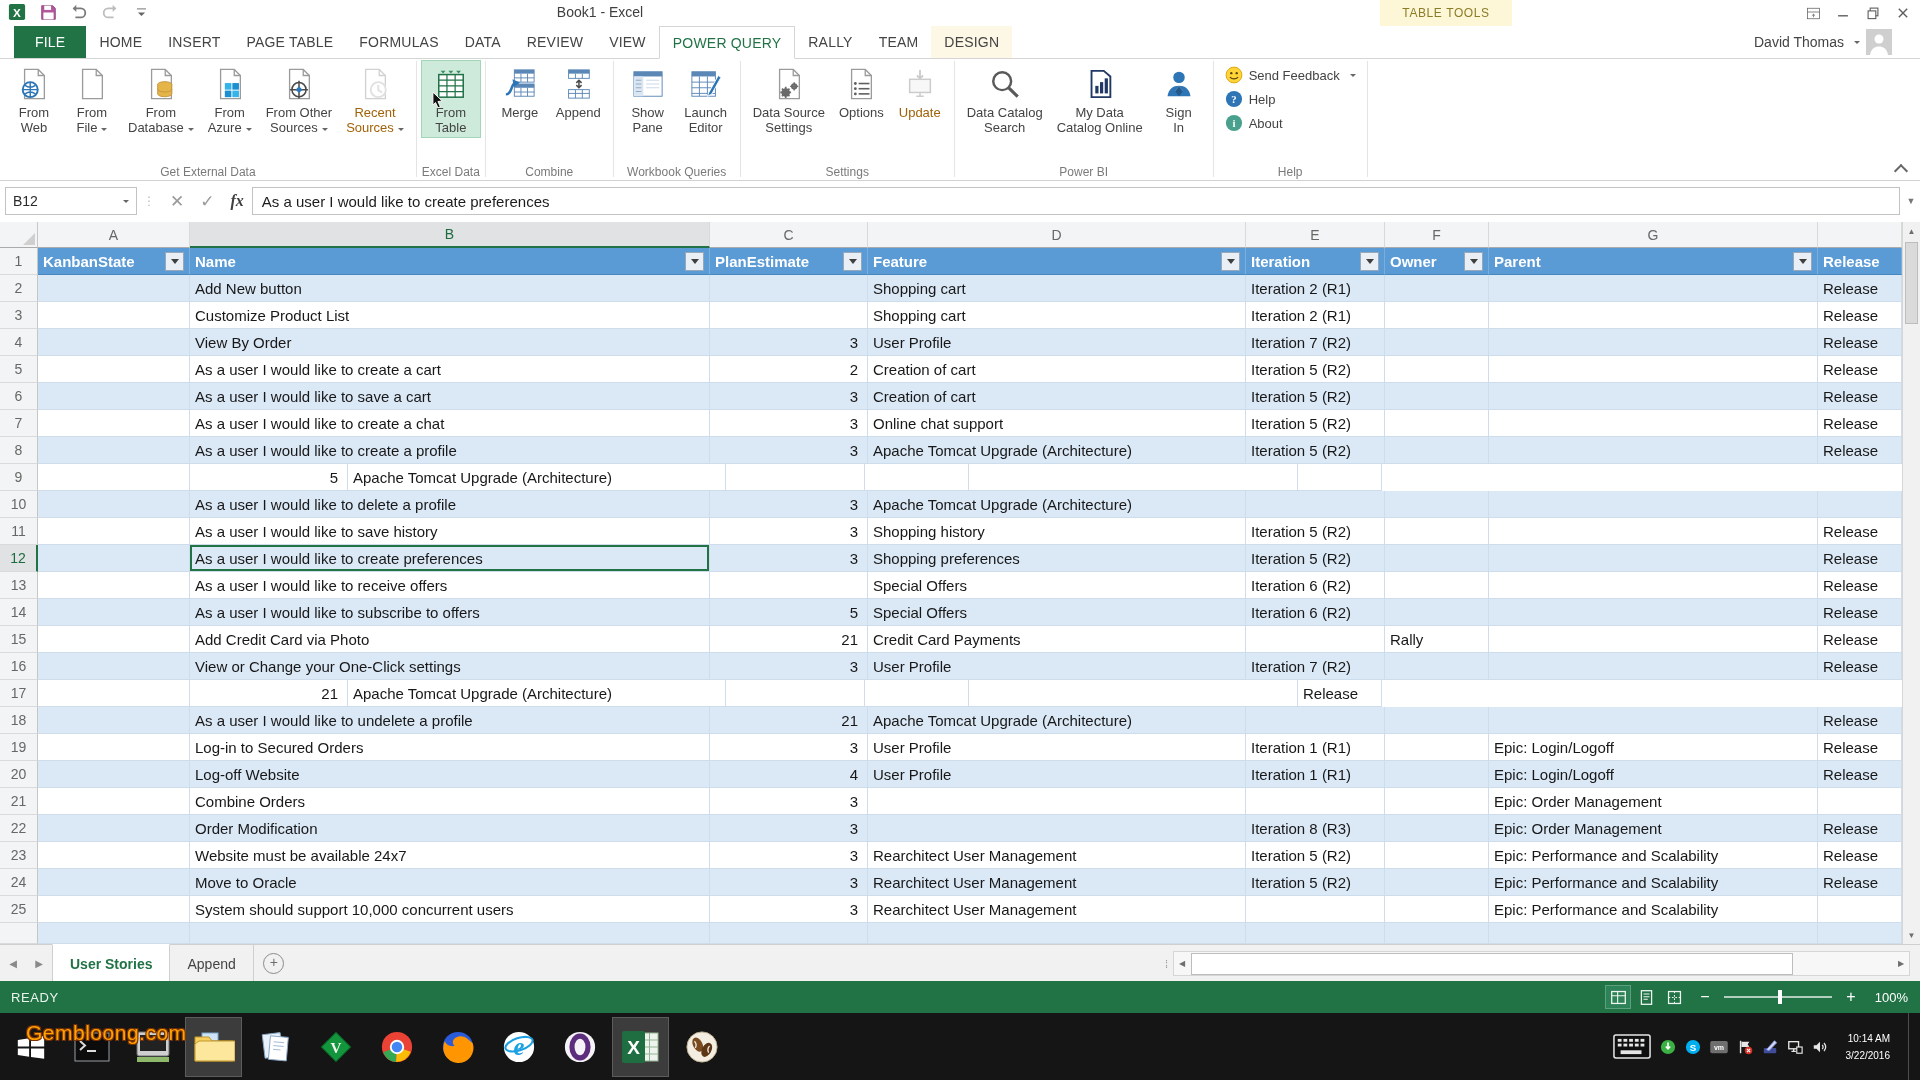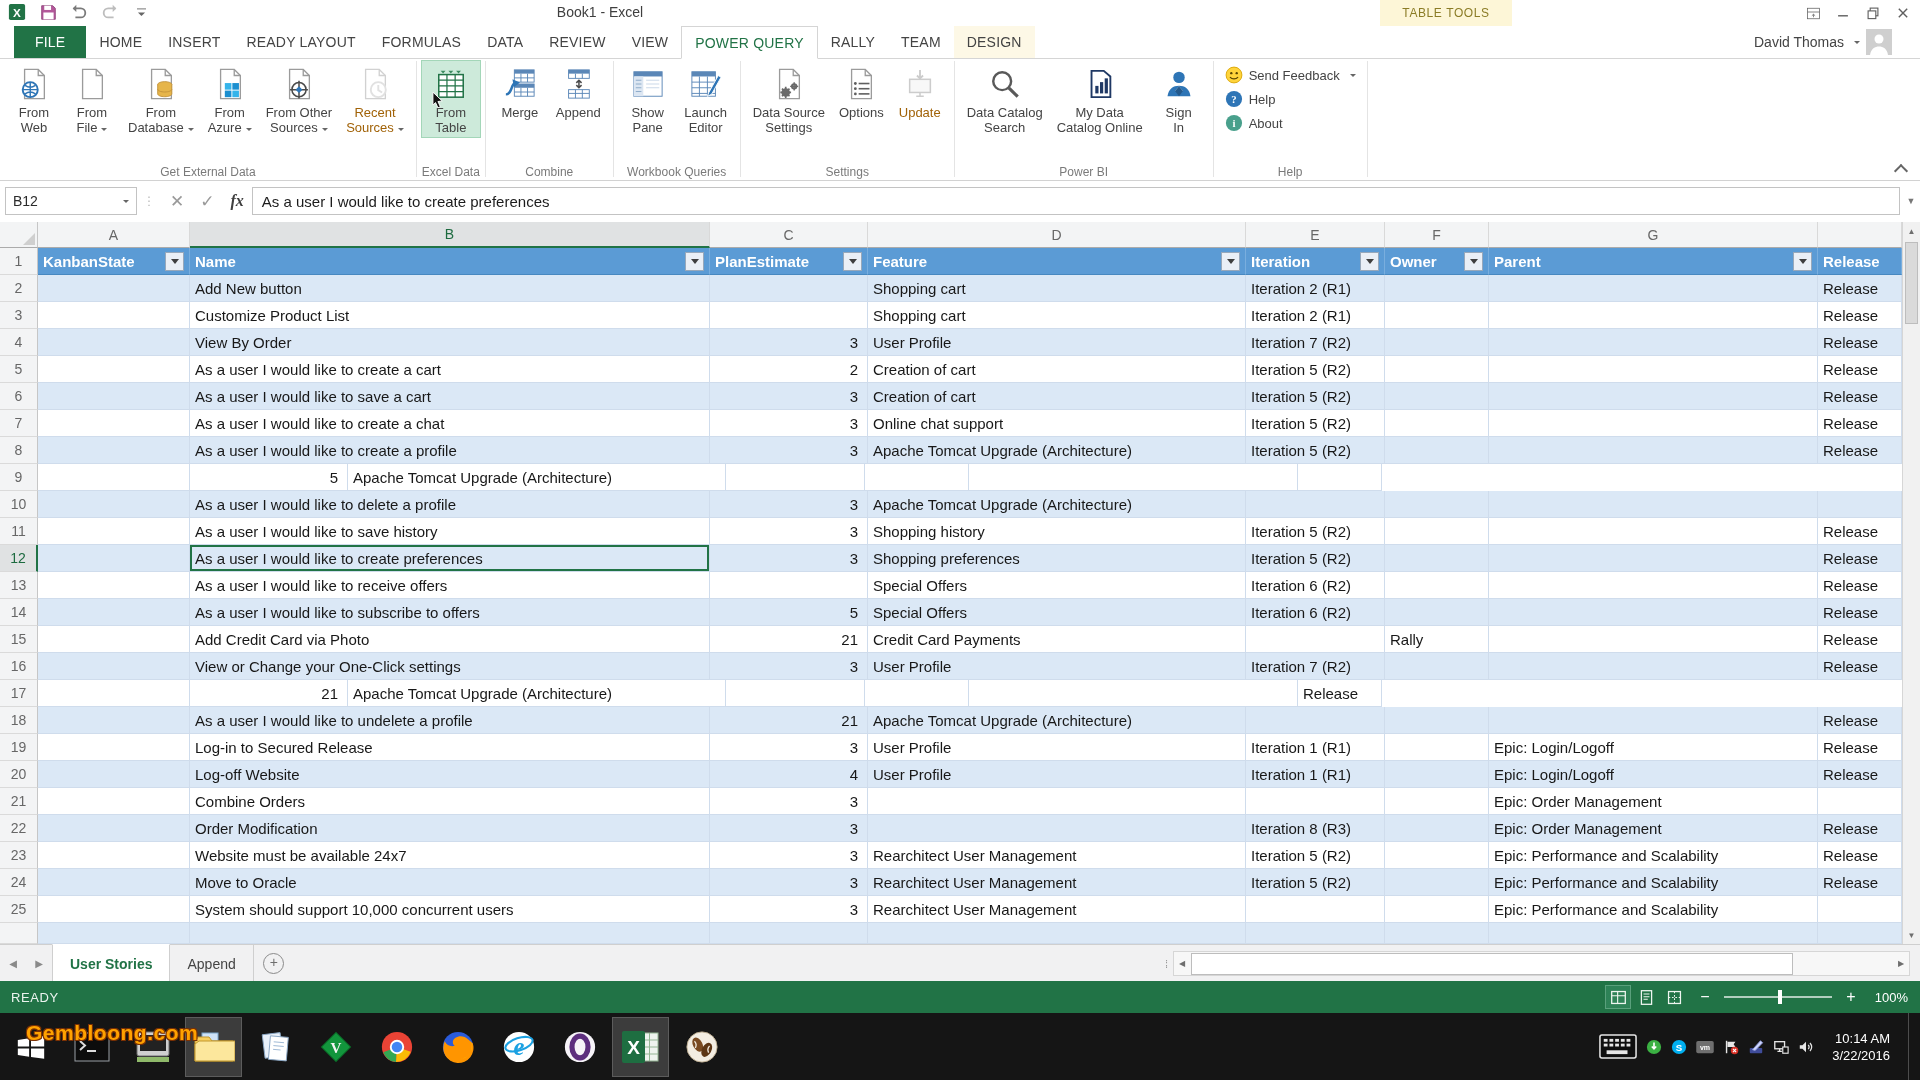--- a/index.html
+++ b/index.html
@@ -103,23 +103,23 @@
   .viewbtn.on{background:#2e8257;outline:1px solid #5aa07c}
   .zminus,.zplus{font-size:16px;color:#fff;width:14px;text-align:center}
   .ztrack{width:108px;height:2px;background:rgba(255,255,255,.65);position:relative}
   .ztrack b{position:absolute;left:50%;top:-6px;width:4px;height:14px;background:#fff}
   .zlabel{font-size:13px;min-width:38px;text-align:right}
   
   .taskbar{position:absolute;top:1013px;left:0;right:0;height:67px;background:#151515;display:flex;align-items:center;z-index:4}
   .tslot{width:55px;height:58px;display:flex;align-items:center;justify-content:center;margin:0 3px;flex:none}
   .tslot.active{background:#3c3c3c;outline:1px solid #5c5c5c}
   .tray{margin-left:auto;display:flex;align-items:center;gap:9px;padding-right:4px}
-  .clock{color:#fff;font-size:13px;text-align:right;line-height:17px;padding:0 9px;white-space:nowrap}
+  .clock{color:#fff;font-size:10px;text-align:right;line-height:17px;padding:0 9px;white-space:nowrap}
   .showdesk{width:7px;height:67px;border-left:1px solid #4d4d4d}
-  .watermark{position:absolute;left:26px;top:1021px;z-index:9;font-size:21px;font-weight:bold;color:#ffa200;
+  .watermark{position:absolute;left:26px;top:1021px;z-index:9;font-size:21px;font-weight:normal;color:#ffa200;
              letter-spacing:.5px;text-shadow:1px 1px 0 #7c3103,-1px -1px 0 #7c3103,1px -1px 0 #7c3103,-1px 1px 0 #7c3103}
 </style>
 </head>
 <body>
 
 <div>
 
   <svg class="pattern" viewBox="0 0 980 58">
     <g fill="none" stroke="#e0e0e0" stroke-width="2">
       <circle cx="120" cy="10" r="14"></circle>
@@ -214,21 +214,21 @@
           </span>
         </span>
       </div>
   </div>
 
   <div class="tabrow">
     <div id="tabs" style="display:flex;align-items:stretch">
         <div class="rtab file">FILE</div>
         <div class="rtab">HOME</div>
         <div class="rtab">INSERT</div>
-        <div class="rtab">READY LAYOUT</div>
+        <div class="rtab">PAGE TABLE</div>
         <div class="rtab">FORMULAS</div>
         <div class="rtab">DATA</div>
         <div class="rtab">REVIEW</div>
         <div class="rtab">VIEW</div>
         <div class="rtab active">POWER QUERY</div>
         <div class="rtab">RALLY</div>
         <div class="rtab">TEAM</div>
         <div class="rtab ctx">DESIGN</div>
       </div>
     <div class="userchip">
@@ -796,21 +796,21 @@
         <div class="cell num" style="width: 158px;">21</div>
         <div class="cell" style="width: 378px;">Apache Tomcat Upgrade (Architecture)</div>
         <div class="cell" style="width: 139px;"></div>
         <div class="cell" style="width: 104px;"></div>
         <div class="cell" style="width: 329px;"></div>
         <div class="cell" style="width: 84px;">Release</div>
       </div>
       <div class="grow">
         <div class="rh">19</div>
         <div class="cell" style="width: 152px;"></div>
-        <div class="cell" style="width: 520px;">Log-in to Secured Release</div>
+        <div class="cell" style="width: 520px;">Log-in to Secured Orders</div>
         <div class="cell num" style="width: 158px;">3</div>
         <div class="cell" style="width: 378px;">User Profile</div>
         <div class="cell" style="width: 139px;">Iteration 1 (R1)</div>
         <div class="cell" style="width: 104px;"></div>
         <div class="cell" style="width: 329px;">Epic: Login/Logoff</div>
         <div class="cell" style="width: 84px;">Release</div>
       </div>
       <div class="grow band">
         <div class="rh">20</div>
         <div class="cell" style="width: 152px;"></div>

